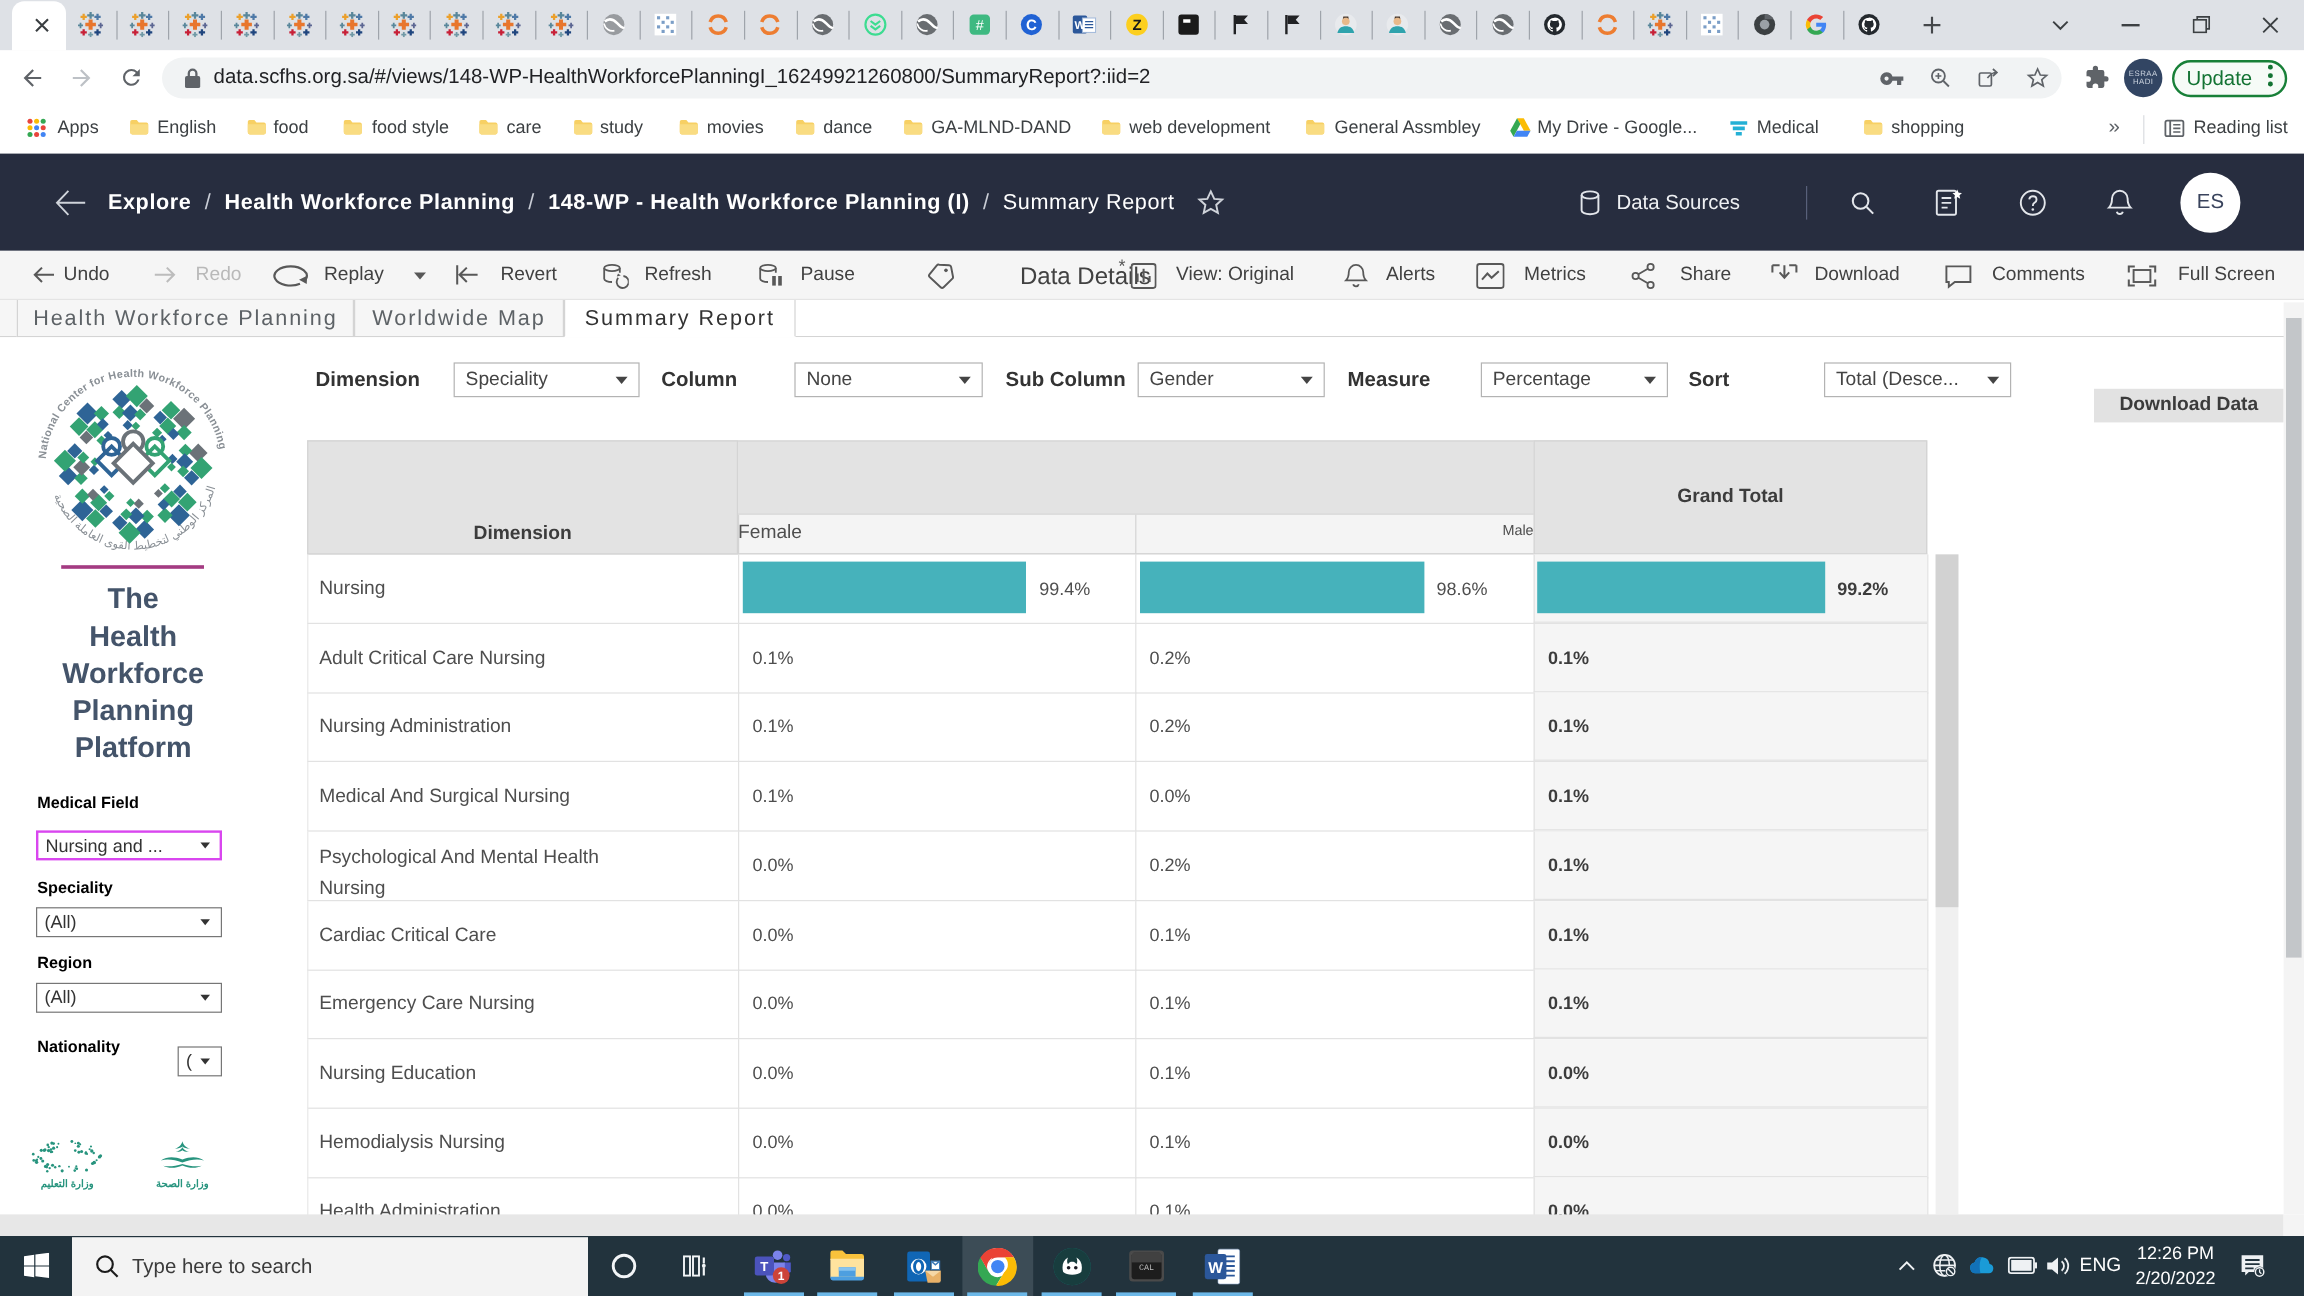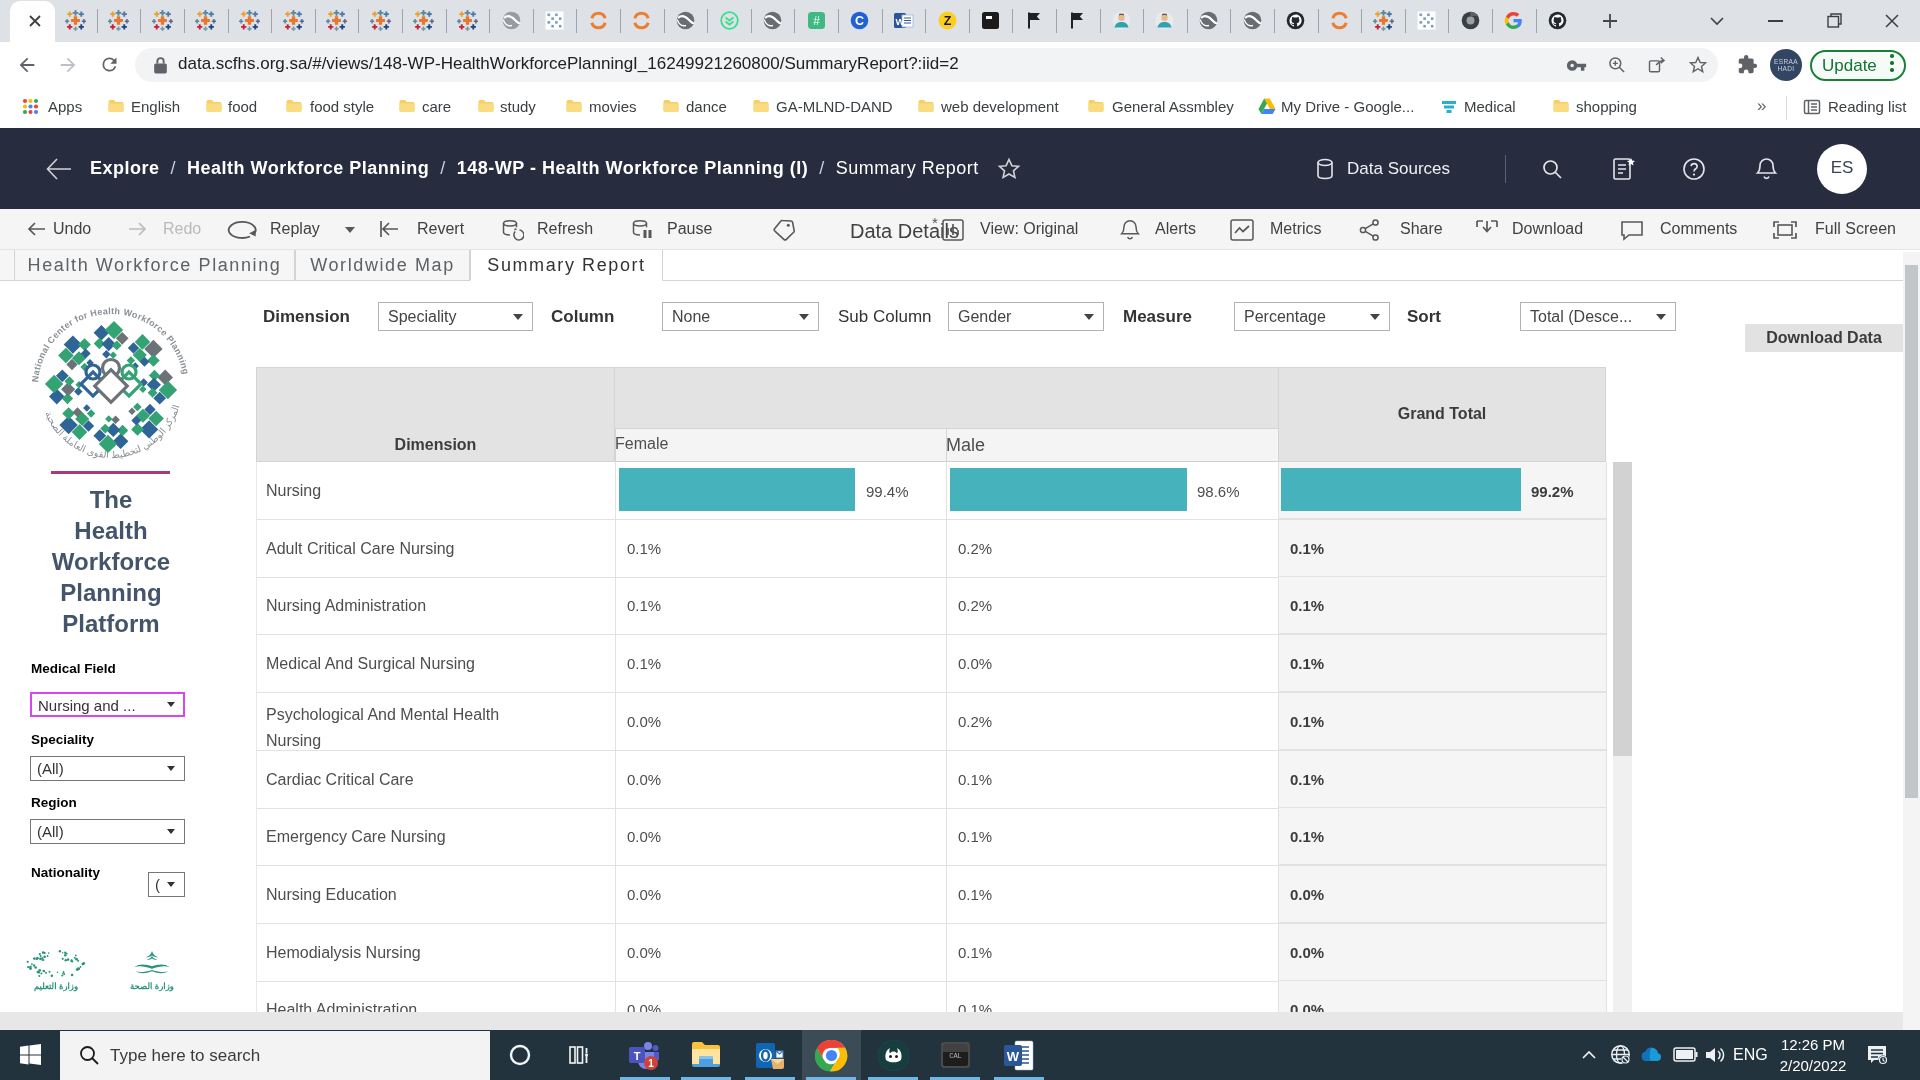--- a/index.html
+++ b/index.html
@@ -715,38 +715,38 @@
         <path d="M14 22.5c4.5 2.3 10 2.3 16-.2 6 2.5 11.5 2.5 16 .2-4.5 1-10 .4-16-1.6-6 2-11.5 2.6-16 1.6z"></path>
       </g>
       <text x="30" y="40" font-size="8.5" font-weight="bold" fill="#27947e" text-anchor="middle">وزارة الصحة</text>
     </svg>
 <div class="abs" style="left:263px;top:26px;font-size:17px;font-weight:bold;color:#333">Dimension</div>
 <div class="abs" style="left:378px;top:21px;width:155px;height:29px;background:#fff;border:1px solid #b3b3b3;font-size:16px;color:#444;line-height:27px;padding-left:9px">Speciality</div>
 <div class="abs" style="left:513px;top:33px;width:0;height:0;border-left:5px solid transparent;border-right:5px solid transparent;border-top:6px solid #444"></div>
 <div class="abs" style="left:551px;top:26px;font-size:17px;font-weight:bold;color:#333">Column</div>
 <div class="abs" style="left:662px;top:21px;width:157px;height:29px;background:#fff;border:1px solid #b3b3b3;font-size:16px;color:#444;line-height:27px;padding-left:9px">None</div>
 <div class="abs" style="left:799px;top:33px;width:0;height:0;border-left:5px solid transparent;border-right:5px solid transparent;border-top:6px solid #444"></div>
-<div class="abs" style="left:838px;top:26px;font-size:17px;font-weight:normal;color:#333">Sub Column</div>
+<div class="abs" style="left:838px;top:26px;font-size:17px;font-weight:bold;color:#333">Sub Column</div>
 <div class="abs" style="left:948px;top:21px;width:156px;height:29px;background:#fff;border:1px solid #b3b3b3;font-size:16px;color:#444;line-height:27px;padding-left:9px">Gender</div>
 <div class="abs" style="left:1084px;top:33px;width:0;height:0;border-left:5px solid transparent;border-right:5px solid transparent;border-top:6px solid #444"></div>
 <div class="abs" style="left:1123px;top:26px;font-size:17px;font-weight:bold;color:#333">Measure</div>
 <div class="abs" style="left:1234px;top:21px;width:156px;height:29px;background:#fff;border:1px solid #b3b3b3;font-size:16px;color:#444;line-height:27px;padding-left:9px">Percentage</div>
 <div class="abs" style="left:1370px;top:33px;width:0;height:0;border-left:5px solid transparent;border-right:5px solid transparent;border-top:6px solid #444"></div>
 <div class="abs" style="left:1407px;top:26px;font-size:17px;font-weight:bold;color:#333">Sort</div>
 <div class="abs" style="left:1520px;top:21px;width:156px;height:29px;background:#fff;border:1px solid #b3b3b3;font-size:16px;color:#444;line-height:27px;padding-left:9px">Total (Desce...</div>
 <div class="abs" style="left:1656px;top:33px;width:0;height:0;border-left:5px solid transparent;border-right:5px solid transparent;border-top:6px solid #444"></div>
 <div class="abs" style="left:1745px;top:43px;width:158px;height:28px;background:#e2e2e2"></div>
 <div class="abs" style="left:1745px;top:48px;width:158px;text-align:center;font-size:16px;font-weight:bold;color:#3b3b3b">Download Data</div>
 <div class="abs" style="left:256px;top:86px;width:1350px;height:62px;background:#e3e3e3;border:1px solid #d4d4d4"></div>
 <div class="abs" style="left:256px;top:148px;width:1350px;height:33px;background:#f4f4f4;border-left:1px solid #d4d4d4;border-right:1px solid #d4d4d4;border-bottom:1px solid #cfcfcf"></div>
 <div class="abs" style="left:256px;top:86px;width:359px;height:95px;background:#e3e3e3;border:1px solid #d4d4d4"></div>
 <div class="abs" style="left:1278px;top:86px;width:328px;height:95px;background:#e3e3e3;border:1px solid #d4d4d4"></div>
 <div class="abs" style="left:256px;top:155px;width:359px;text-align:center;font-size:16px;font-weight:bold;color:#3c3c3c">Dimension</div>
 <div class="abs" style="left:615px;top:154px;width:331px;font-size:16px;color:#4e4e4e">Female</div>
-<div class="abs" style="left:946px;top:154px;width:332px;text-align:left;font-size:18px;color:#4e4e4e">Male</div>
+<div class="abs" style="left:946px;top:154px;width:332px;text-align:right;font-size:12px;color:#4e4e4e">Male</div>
 <div class="abs" style="left:1278px;top:124px;width:328px;text-align:center;font-size:16px;font-weight:bold;color:#3c3c3c">Grand Total</div>
 <div class="abs" style="left:615px;top:148px;width:1px;height:33px;background:#d4d4d4"></div>
 <div class="abs" style="left:946px;top:148px;width:1px;height:33px;background:#d4d4d4"></div>
 <div class="abs" style="left:256px;top:181px;width:1350px;height:58px;border-bottom:1px solid #e2e2e2;border-left:1px solid #e8e8e8"></div>
 <div class="abs" style="left:1278px;top:181px;width:328px;height:57px;background:#f5f5f5;border-bottom:1px solid #e2e2e2"></div>
 <div class="abs" style="left:615px;top:181px;width:1px;height:58px;background:#e2e2e2"></div>
 <div class="abs" style="left:946px;top:181px;width:1px;height:58px;background:#e2e2e2"></div>
 <div class="abs" style="left:1278px;top:181px;width:1px;height:58px;background:#e2e2e2"></div>
 <div class="abs" style="left:1606px;top:181px;width:1px;height:58px;background:#e2e2e2"></div>
 <div class="abs" style="left:266px;top:201px;font-size:16px;color:#4e4e4e">Nursing</div>

